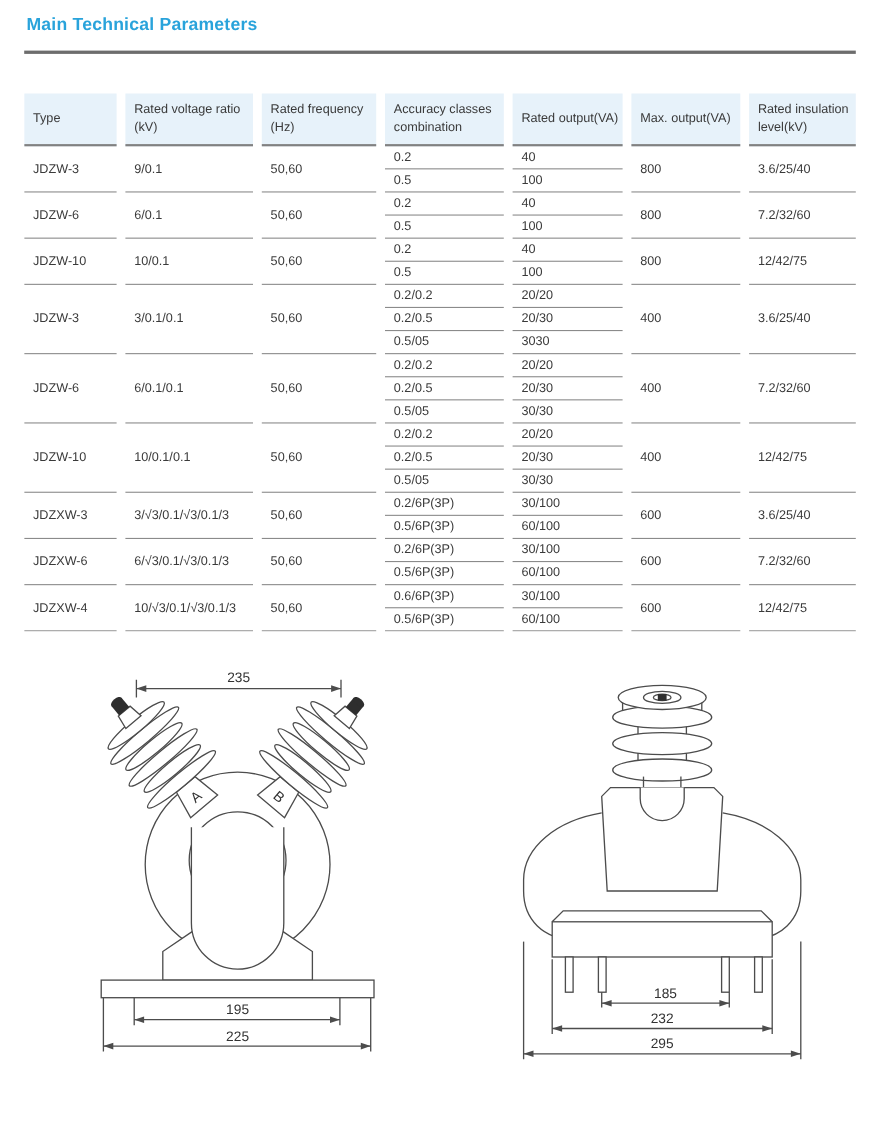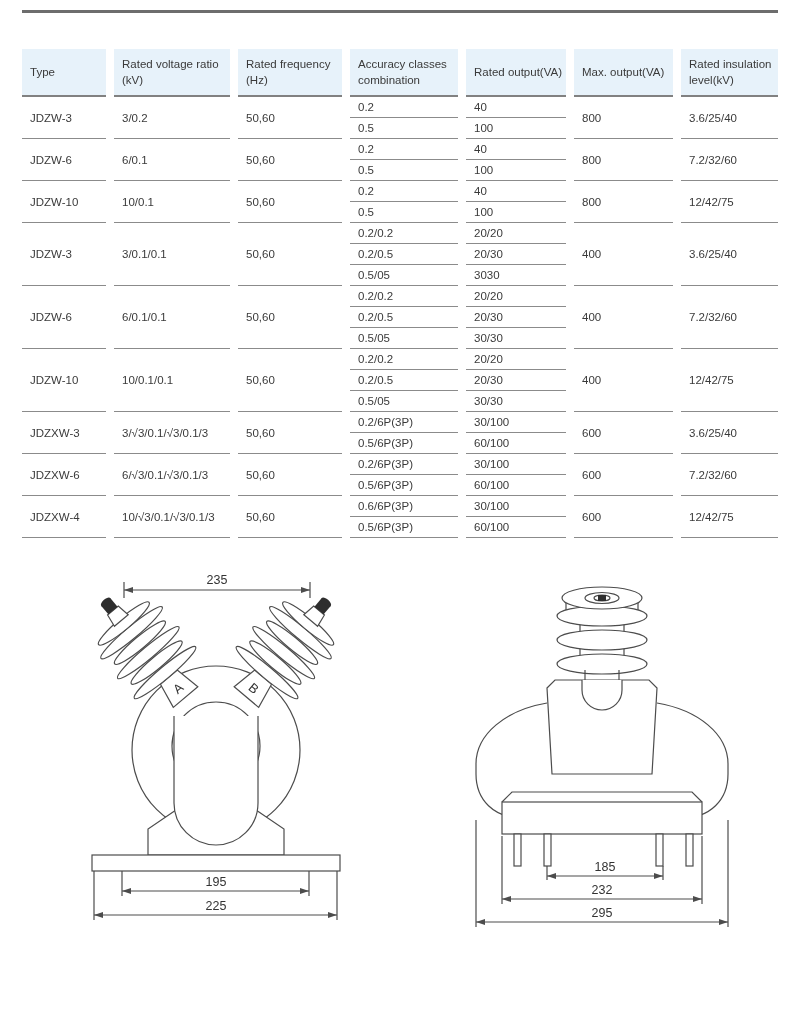--- a/index.html
+++ b/index.html
@@ -32,20 +32,21 @@
   .drawings-section { margin-top:30px; }
   .drawings { display:flex; align-items:flex-start; padding-left:62px; gap:58px; margin-top:20px; }
   svg text { font-family:"Liberation Sans", sans-serif; font-size:12.5px; fill:#333; }
   svg .lbl { font-size:13px; }
 </style>
 </head>
 <body>
 
 <div class="page">
 
+  <div class="section-title">Main Technical Parameters</div>
 
   <div class="table-top-rule"></div>
   <div class="tbl-wrap">
   <table>
     <colgroup>
       <col style="width:84px">
           <col style="width:116px">
           <col style="width:104px">
       <col style="width:108px">
           <col style="width:100px">
@@ -60,21 +61,21 @@
         <th>Accuracy classes combination</th>
         <th>Rated output(VA)</th>
         <th>Max. output(VA)</th>
         <th>Rated insulation level(kV)</th>
       </tr>
     </thead>
     <tbody>
 
       <tr>
         <td rowspan="2">JDZW-3</td>
-        <td rowspan="2">3/0.2</td>
+        <td rowspan="2">9/0.1</td>
         <td rowspan="2">50,60</td>
         <td>0.2</td>
         <td>40</td>
         <td rowspan="2">800</td>
         <td rowspan="2">3.6/25/40</td>
       </tr>
       <tr>
         <td>0.5</td>
         <td>100</td>
       </tr>

